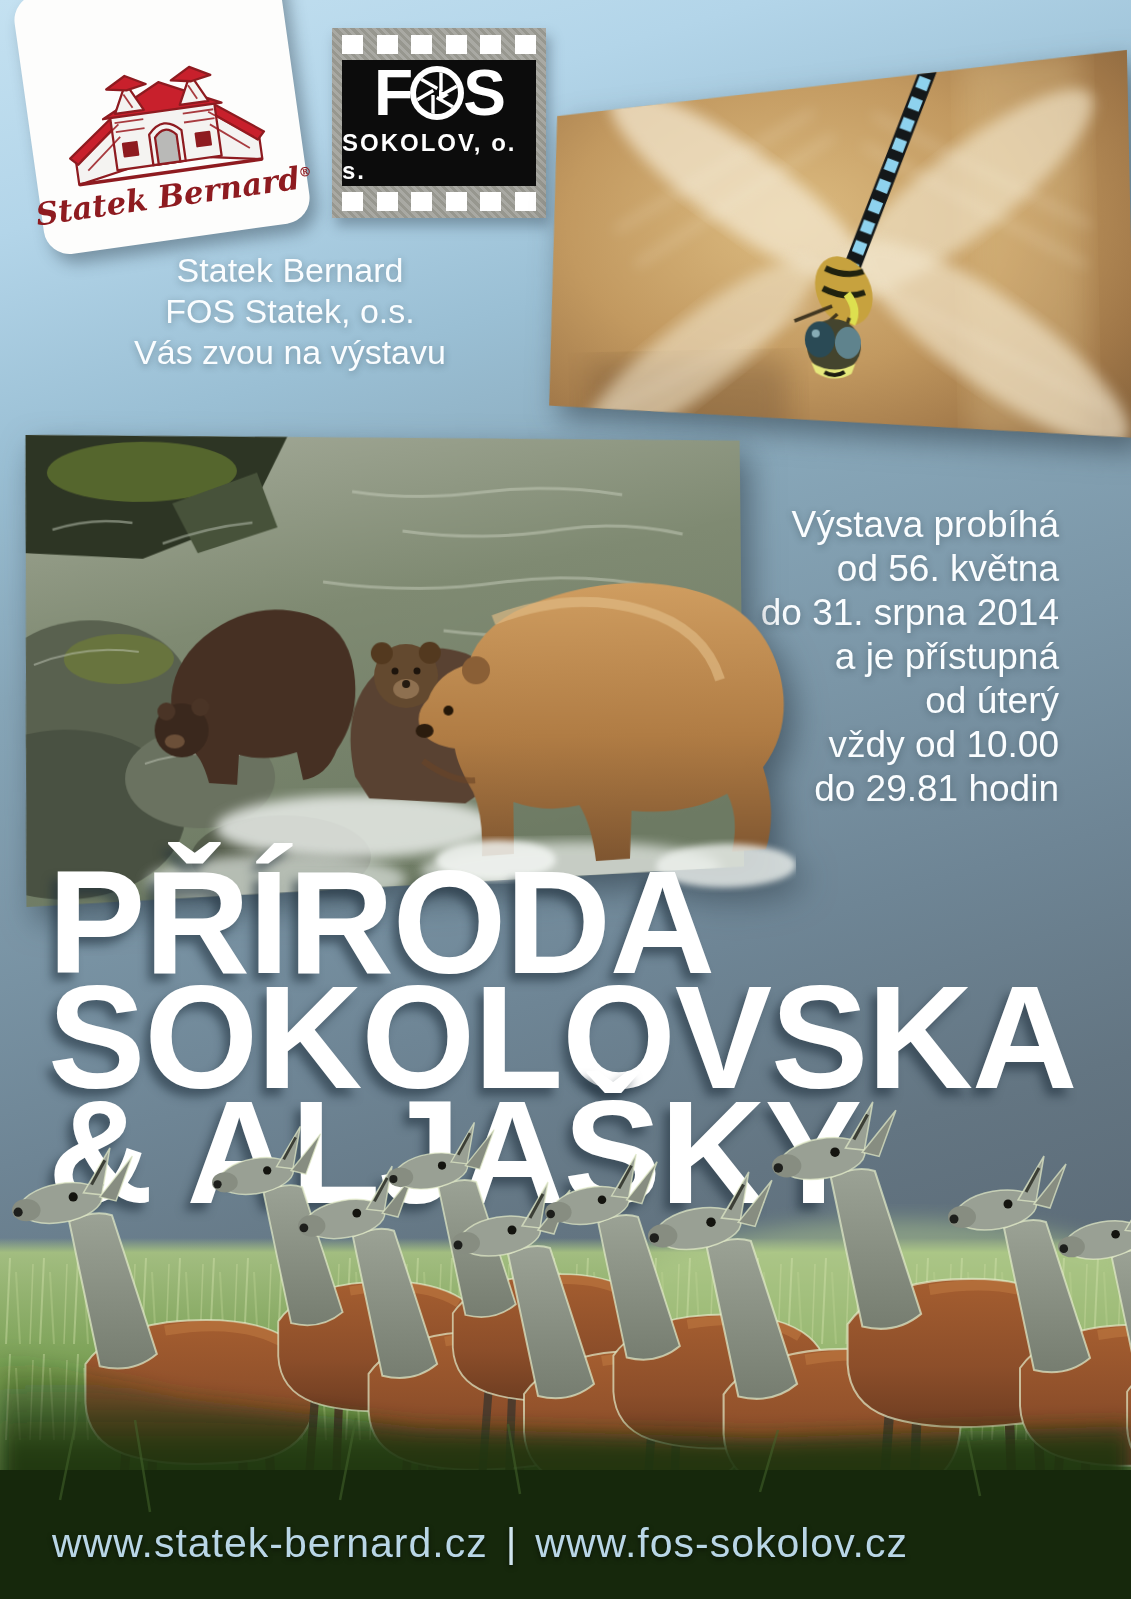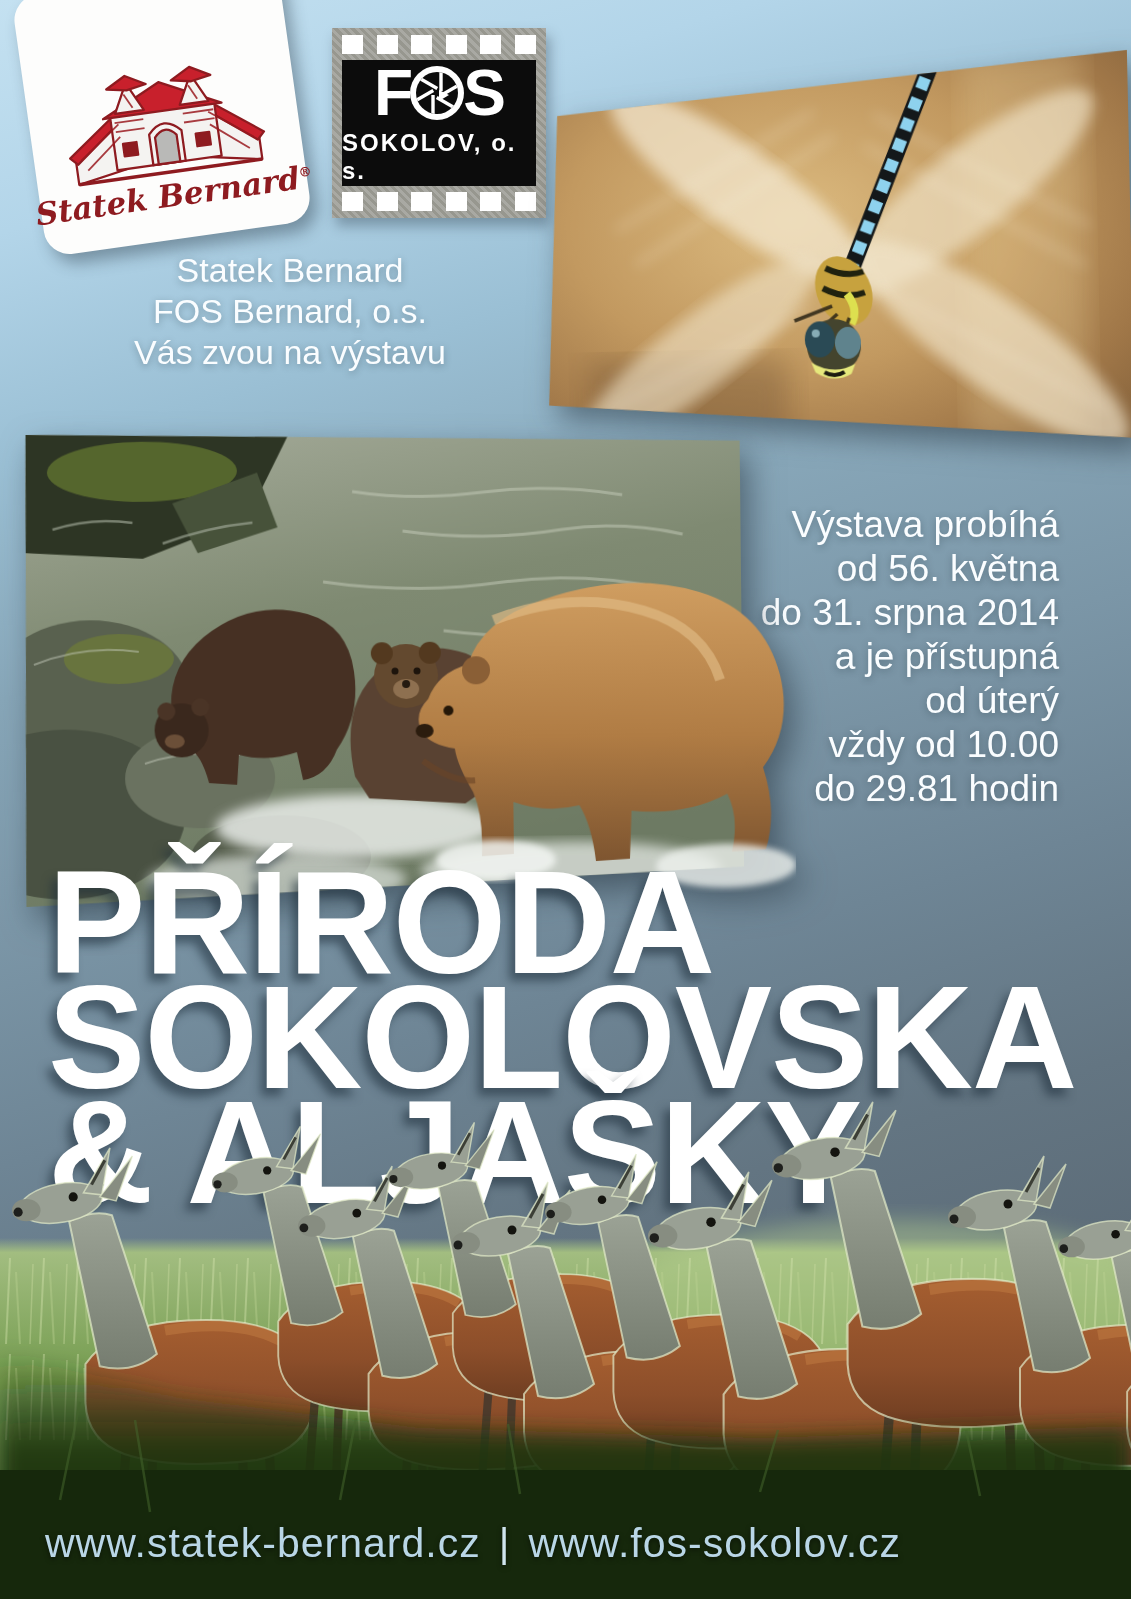--- a/index.html
+++ b/index.html
@@ -52,22 +52,22 @@
   
   #title{
     left:48px;top:865px;z-index:5;color:#fff;font-weight:bold;
     font-size:146px;line-height:115px;letter-spacing:-1px;white-space:nowrap;
     text-shadow:-6px 8px 10px rgba(30,45,58,.55);
   }
   
   #deer-herd{left:0;top:1100px;width:1131px;height:499px;z-index:6;}
   
   #footer{
-    left:0;top:1520px;width:908px;text-align:left;z-index:8;
-    color:#b9d6e6;font-size:41px;letter-spacing:1px;text-shadow:0 2px 5px rgba(0,0,0,.5);padding-left:45px;
+    left:0;top:1520px;width:908px;text-align:right;z-index:8;
+    color:#b9d6e6;font-size:41px;letter-spacing:1px;text-shadow:0 2px 5px rgba(0,0,0,.5);
   }
   #footer .sep{padding:0 18px;font-weight:300;color:#cfe4ee;}
   a.url{color:inherit;text-decoration:none;}
 </style>
 </head>
 <body>
 
 <div id="poster">
 
   <div class="abs" id="dragonfly-wrap">
@@ -323,21 +323,21 @@
         <span class="sprocket"></span>
         <span class="sprocket"></span>
       <span class="sprocket"></span>
         <span class="sprocket"></span>
         <span class="sprocket"></span>
     </div>
   </div>
 
   <div class="abs" id="invitation">
     <div>Statek Bernard</div>
-    <div>FOS Bernard, o.s.</div>
+    <div>FOS Statek, o.s.</div>
     <div>Vás zvou na výstavu</div>
   </div>
 
   <div class="abs" id="exhibition-info">
     <div>Výstava probíhá</div>
     <div>od 56. května</div>
     <div>do 31. srpna 2014</div>
     <div>a je přístupná</div>
     <div>od úterý</div>
     <div>vždy od 10.00</div>

